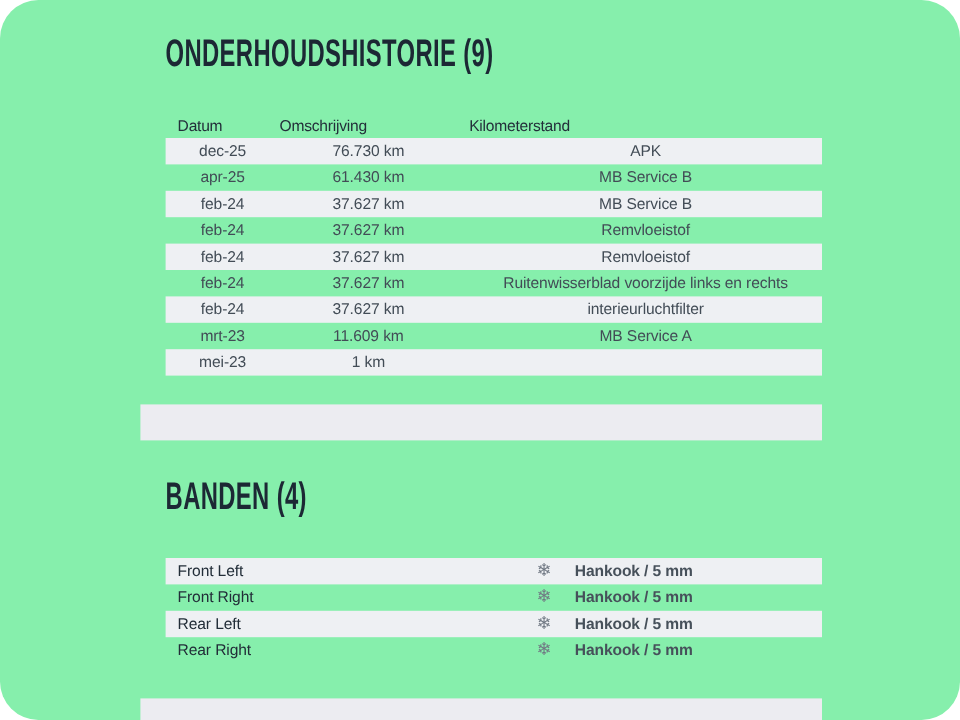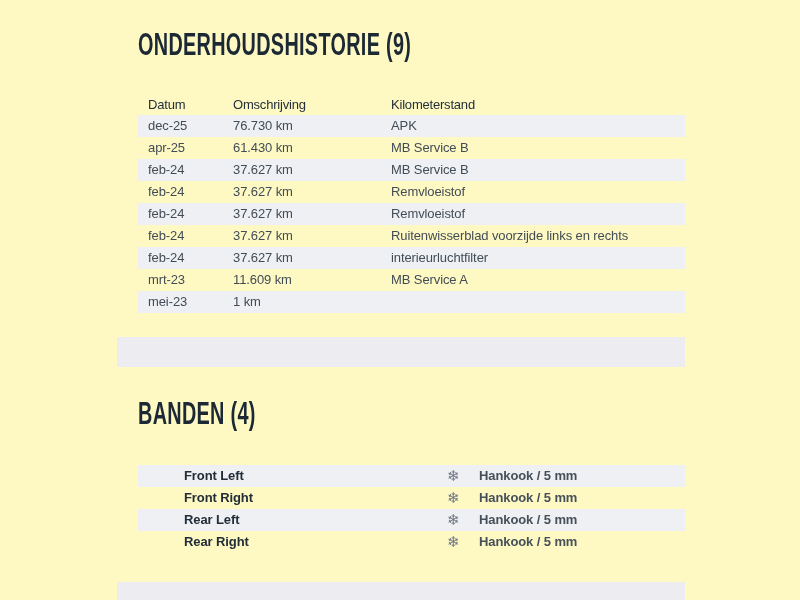--- a/index.html
+++ b/index.html
@@ -1,24 +1,25 @@
 <!DOCTYPE html>
 <html><head>
 <meta charset="utf-8">
 <style>
   * { margin: 0; padding: 0; box-sizing: border-box; }
   html, body { background: #ffffff; }
   #page {
     position: relative;
     width: 800px;
     height: 600px;
-    background: #fef9c3;
+    background: #86efac;
     overflow: hidden;
     font-family: "Liberation Sans", sans-serif;
     color: #424c56;
+    border-radius: 32px;
   }
   .section-title {
     position: absolute;
     left: 138px;
     white-space: nowrap;
     font-size: 32px;
     line-height: 32px;
     font-weight: bold;
     color: #1c2834;
     letter-spacing: 0.5px;
@@ -47,37 +48,37 @@
   }
   .m-header > div { padding-left: 10px; }
   .row {
     display: grid;
     height: 22px;
     line-height: 22px;
     font-size: 13px;
     letter-spacing: -0.1px;
     color: #424c56;
   }
-  .m-rows .row { grid-template-columns: 85px 158px 1fr; }
+  .m-rows .row { grid-template-columns: 85px 158px 1fr; text-align: center; }
   .m-rows .row:nth-child(odd) { background: #eef0f3; }
   .row > div {
     padding-left: 10px;
     white-space: nowrap;
     overflow: hidden;
   }
 
   .t-table {
     position: absolute;
     left: 138px;
     top: 465px;
     width: 547px;
   }
   .t-table .row { grid-template-columns: 309px 26px 1fr; }
   .t-table .row:nth-child(odd) { background: #eef0f3; }
-  .tyre-position { font-weight: bold; color: #222d38; margin-left: 36px; }
+  .tyre-position { font-weight: normal; color: #222d38; }
   .tyre-icon {
     padding-left: 0 !important;
     color: #707883;
     font-size: 15px;
     text-align: left;
   }
   .tyre-value { color: #46505a; padding-left: 6px !important; font-weight: bold; }
 
   .divider {
     position: absolute;

